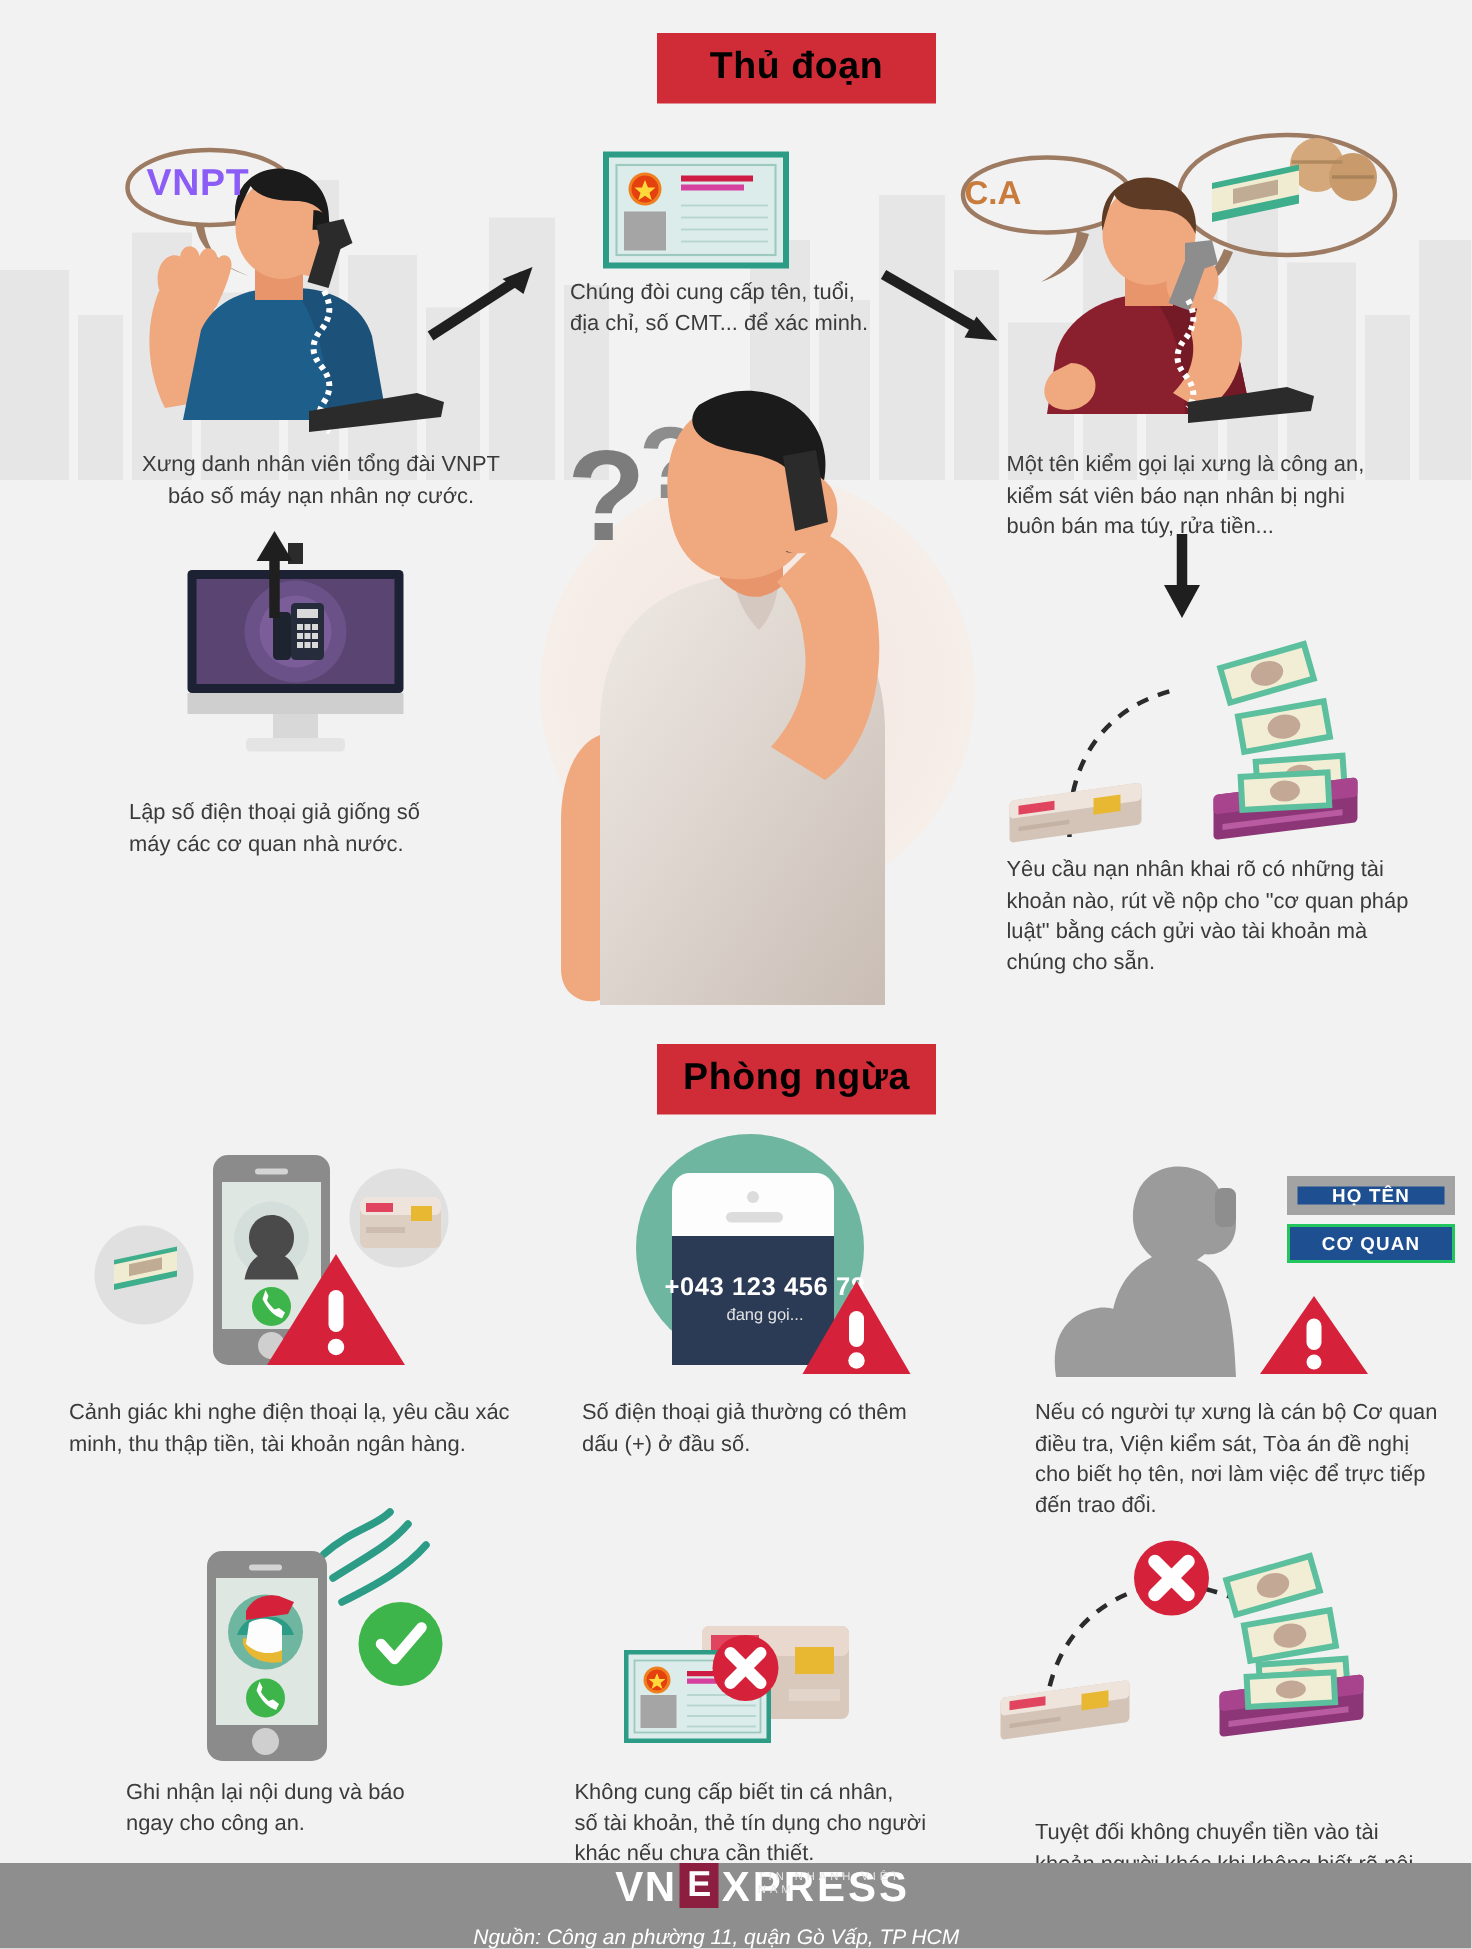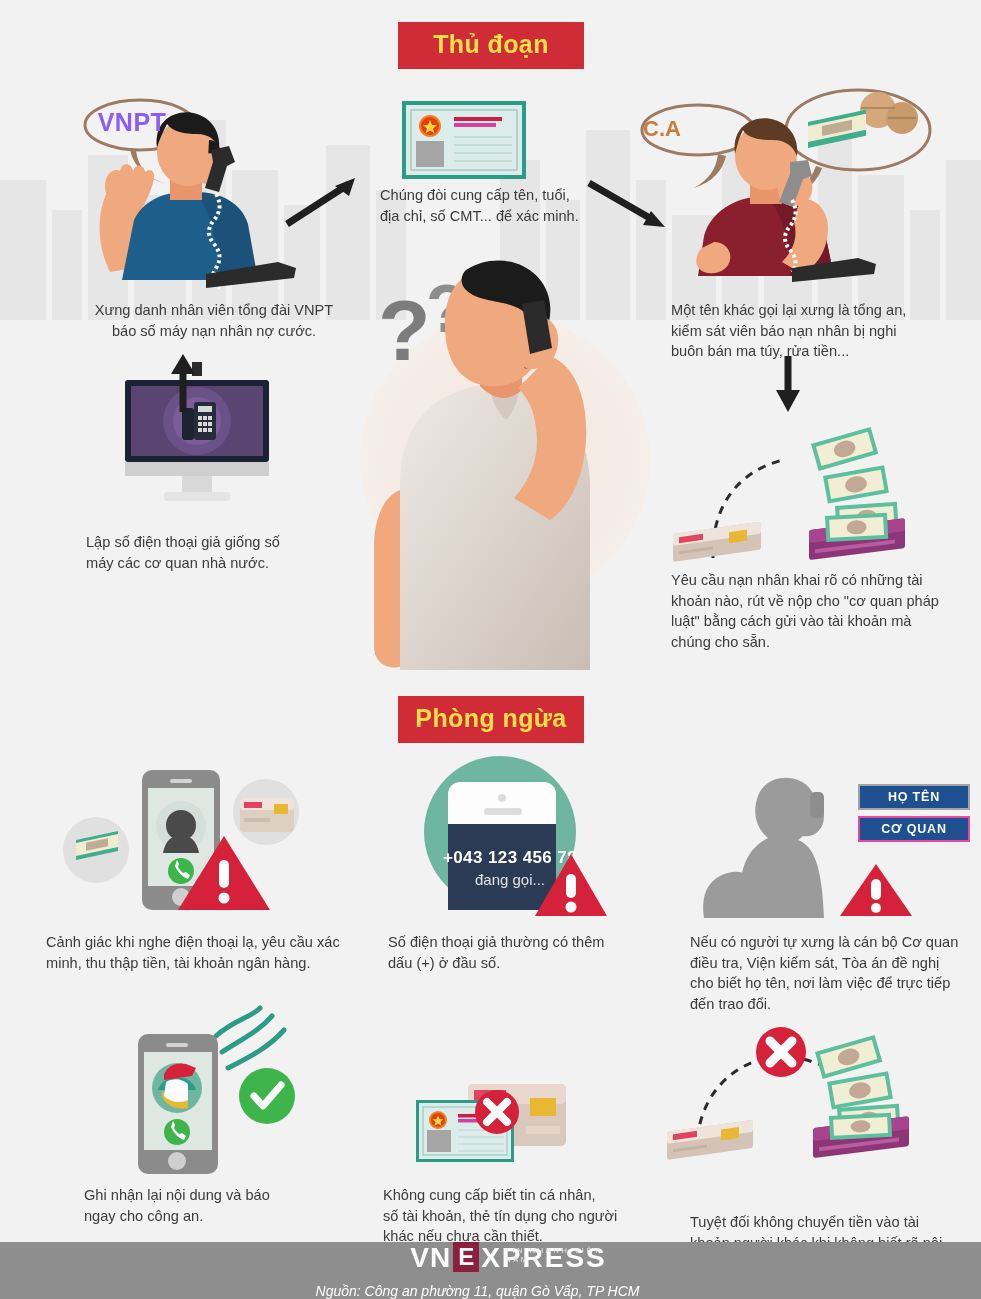--- a/index.html
+++ b/index.html
@@ -13,27 +13,28 @@
   }
   .stage { position: absolute; inset: 0; }
 
   
   .skyline { position: absolute; left: 0; top: 60px; width: 981px; height: 260px; }
 
   
   .banner {
     position: absolute;
     background: #d02c38;
-    color: #fde047;
+    color: #000000;
     font-size: 25px;
     font-weight: bold;
     letter-spacing: .4px;
     text-align: center;
     padding: 8px 0 10px;
     width: 186px;
+    margin-left: 40px;
   }
   #banner-thudoan { left: 398px; top: 22px; }
   #banner-phongngua { left: 398px; top: 696px; }
 
   
   .cap {
     position: absolute;
     font-size: 14.6px;
     line-height: 1.42;
     color: #3b3b3b;
@@ -192,21 +193,21 @@
 
     <path d="M150 74 l 18 -2 l 4 16 l -9 3 l -10 28 l -14 -5 l 11 -28 z" fill="#8d8d8d"></path>
 
     <path d="M152 112 q 8 14 -2 26 q -10 12 0 24 q 10 12 2 22" fill="none" stroke="#fff" stroke-width="4" stroke-dasharray="3 3"></path>
 
     <path d="M152 180 l 66 -10 l 18 6 l -2 10 l -82 8 z" fill="#2b2b2b"></path>
   </svg>
   <div class="abs" style="left:643px; top:116px; width:110px; text-align:left; color:#c97b3c; font-size:22px; font-weight:bold;">
     <span>C.A</span>
   </div>
-  <div class="cap" style="left:671px; top:300px; width:300px;">Một tên khác gọi lại xưng là tổng an,
+  <div class="cap" style="left:671px; top:300px; width:300px;">Một tên kiểm gọi lại xưng là công an,
 kiểm sát viên báo nạn nhân bị nghi
 buôn bán ma túy, rửa tiền...</div>
 
   <svg class="abs" style="left:122px; top:362px;" width="150" height="145" viewBox="0 0 150 145">
     <path d="M70 0 l10 0 l0 14 l-10 0 z" fill="#2b2b2b"></path>
     <rect x="3" y="18" width="144" height="82" rx="3" fill="#1c2133"></rect>
     <rect x="9" y="24" width="132" height="70" fill="#5a4472"></rect>
     <circle cx="75" cy="59" r="34" fill="#6a5187"></circle>
     <circle cx="75" cy="59" r="24" fill="#7b5d9a"></circle>
     <rect x="3" y="100" width="144" height="14" fill="#cfcfcf"></rect>
@@ -356,40 +357,40 @@
 
   <svg class="abs" style="left:404px; top:756px;" width="212" height="160" viewBox="0 0 212 160">
     <circle cx="96" cy="76" r="76" fill="#6fb6a0"></circle>
     <rect x="44" y="26" width="108" height="128" rx="12" fill="#fdfdfd"></rect>
     <circle cx="98" cy="42" r="4" fill="#dcdcdc"></circle>
     <rect x="80" y="52" width="38" height="7" rx="3.5" fill="#dcdcdc"></rect>
     <rect x="44" y="68" width="108" height="86" fill="#2b3a55"></rect>
   </svg>
   <div class="abs" style="left:404px; top:848px; width:212px; text-align:center;">
     <div style="color:#fff; font-size:17px; font-weight:bold; letter-spacing:.4px;">+043 123 456 78</div>
-    <div style="color:#e2e2e2; font-size:15px; margin-top:3px;">đang gọi...</div>
+    <div style="color:#e2e2e2; font-size:11px; margin-top:3px;">đang gọi...</div>
   </div>
   <svg class="abs" style="left:533px; top:852px;" width="76" height="66" viewBox="0 0 76 66">
     <path d="M38 2 L74 64 L2 64 Z" fill="#d6213b"></path>
     <rect x="33" y="22" width="10" height="24" rx="5" fill="#fff"></rect>
     <circle cx="38" cy="55" r="5.5" fill="#fff"></circle>
   </svg>
   <div class="cap" style="left:388px; top:932px; width:270px;">Số điện thoại giả thường có thêm
 dấu (+) ở đầu số.</div>
 
   <svg class="abs" style="left:690px; top:762px;" width="200" height="156" viewBox="0 0 200 156">
     <path d="M52 156 c -6 -42 2 -68 26 -80 c -12 -10 -16 -26 -10 -42 c 6 -16 24 -22 40 -16 c 16 6 22 24 16 40 c -4 10 -10 16 -16 20 c 16 6 24 26 26 78 z" fill="#9b9b9b"></path>
     <path d="M14 156 c -4 -26 6 -42 28 -46 c 14 -2 20 6 20 18 l 0 28 z" fill="#9b9b9b"></path>
     <path d="M110 36 c 14 -4 24 6 24 18 c 0 14 -10 22 -22 20 c -10 -2 -14 -12 -12 -22 z" fill="#9b9b9b"></path>
     <rect x="120" y="30" width="14" height="26" rx="5" fill="#8e8e8e"></rect>
   </svg>
-  <div class="abs" style="left:858px; top:784px; width:112px; height:26px; background:#1d4f91; border:2px solid #a3a3a3; display:flex; align-items:center; justify-content:center;">
+  <div class="abs" style="left:858px; top:784px; width:112px; height:26px; background:#1d4f91; border:7px solid #a3a3a3; display:flex; align-items:center; justify-content:center;">
     <span style="color:#fff; font-size:12.5px; font-weight:bold; letter-spacing:.8px;">HỌ TÊN</span>
   </div>
-  <div class="abs" style="left:858px; top:816px; width:112px; height:26px; background:#1d4f91; border:2px solid #ec4899; display:flex; align-items:center; justify-content:center;">
+  <div class="abs" style="left:858px; top:816px; width:112px; height:26px; background:#1d4f91; border:2px solid #22c55e; display:flex; align-items:center; justify-content:center;">
     <span style="color:#fff; font-size:12.5px; font-weight:bold; letter-spacing:.8px;">CƠ QUAN</span>
   </div>
   <svg class="abs" style="left:838px; top:862px;" width="76" height="56" viewBox="0 0 76 56">
     <path d="M38 2 L74 54 L2 54 Z" fill="#d6213b"></path>
     <rect x="33" y="17" width="10" height="21" rx="5" fill="#fff"></rect>
     <circle cx="38" cy="46" r="5" fill="#fff"></circle>
   </svg>
   <div class="cap" style="left:690px; top:932px; width:300px;">Nếu có người tự xưng là cán bộ Cơ quan
 điều tra, Viện kiểm sát, Tòa án đề nghị
 cho biết họ tên, nơi làm việc để trực tiếp

